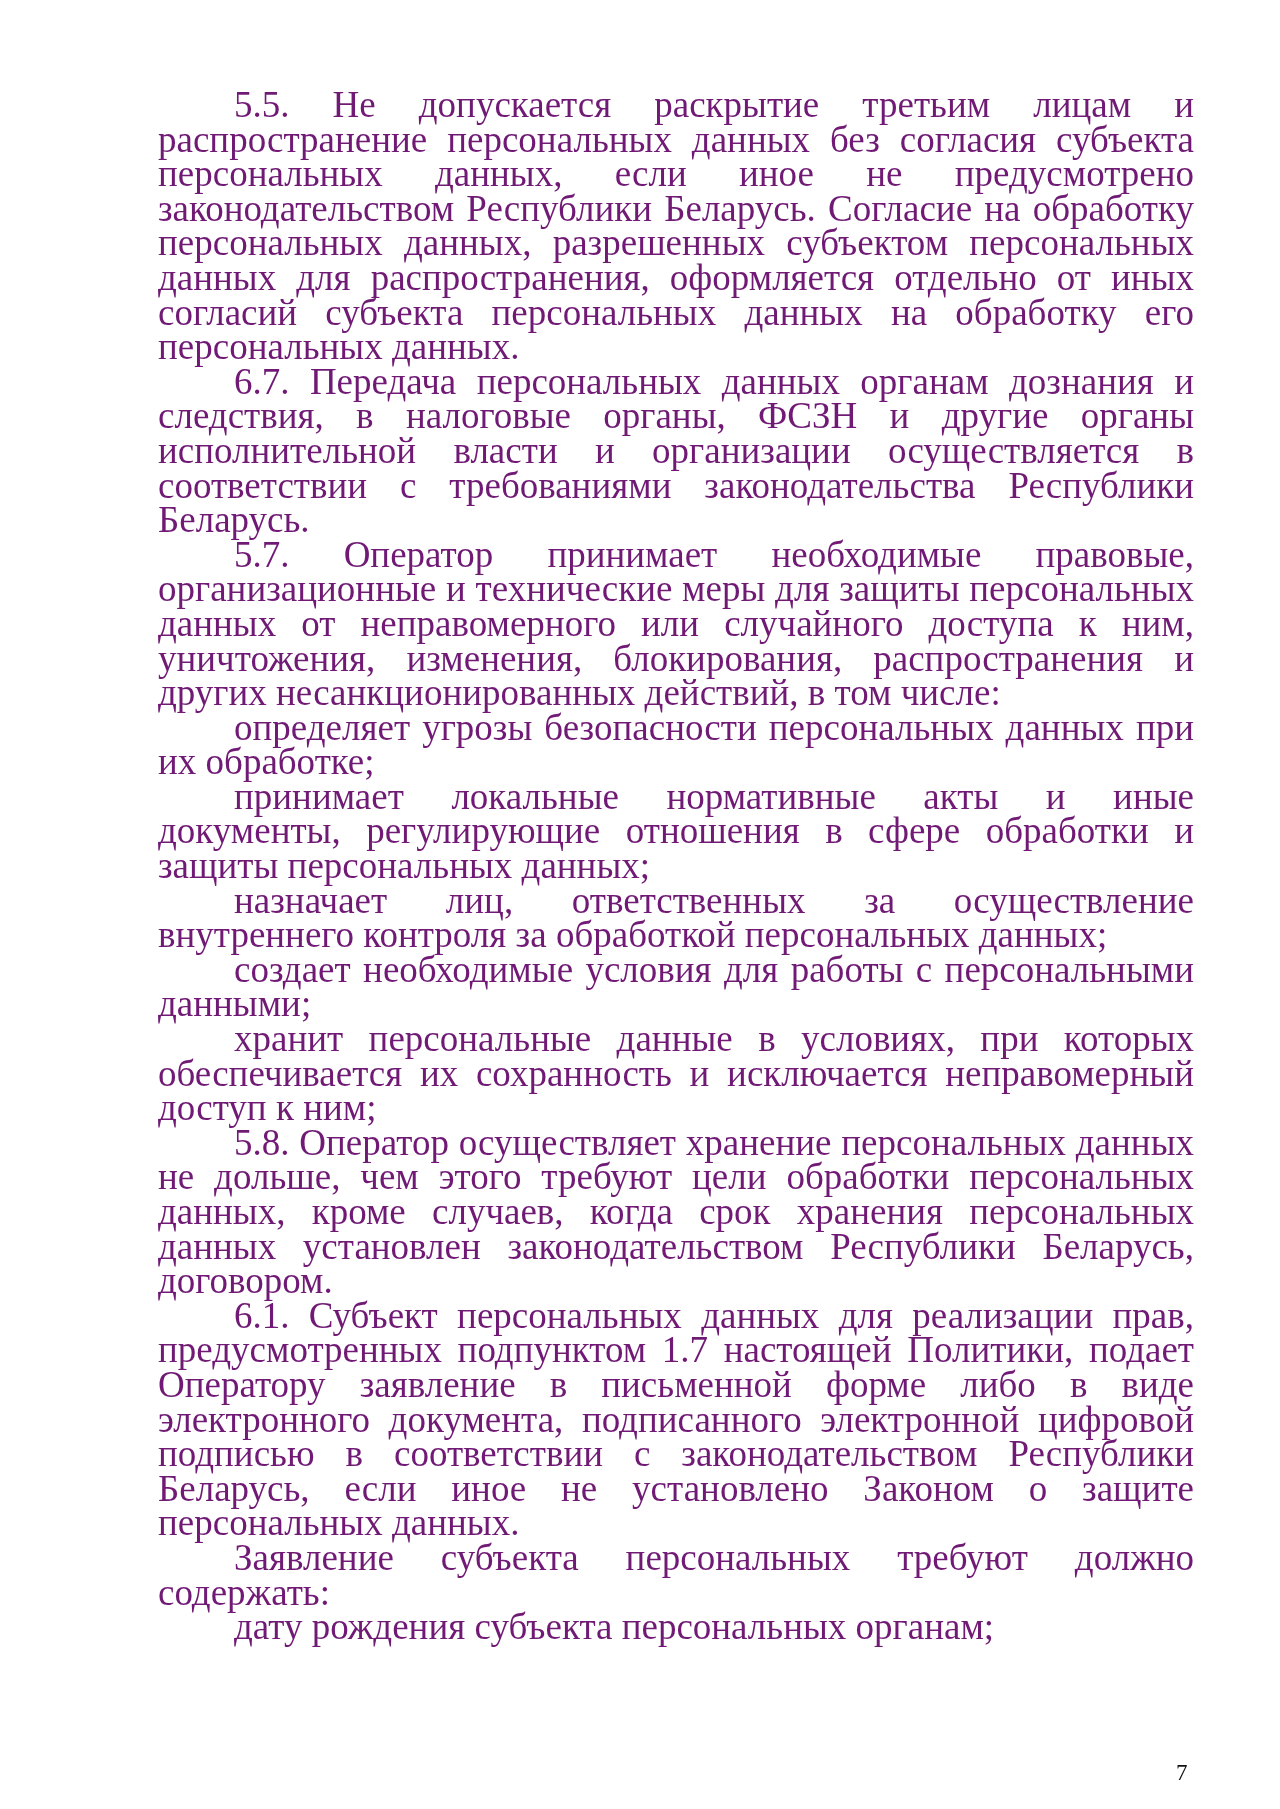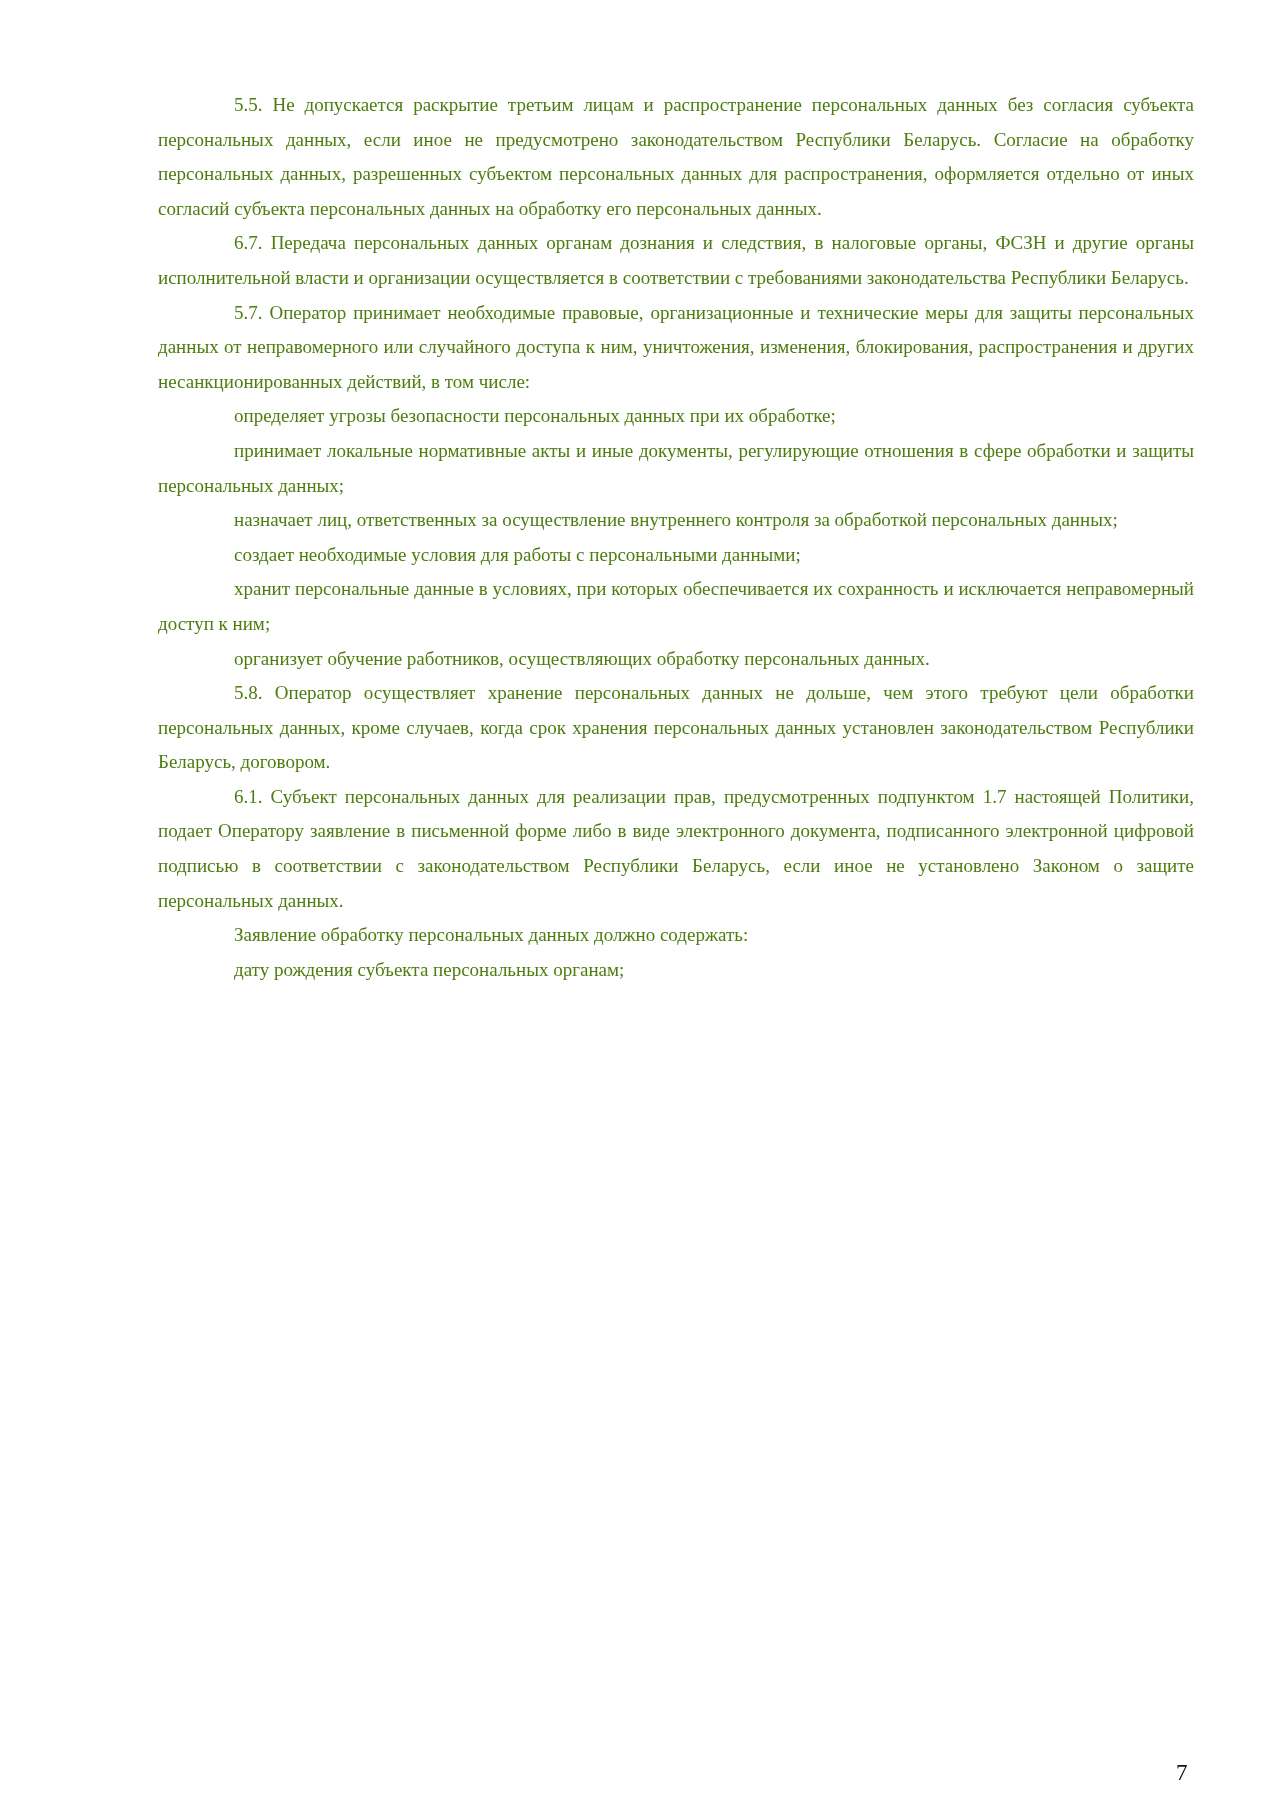--- a/index.html
+++ b/index.html
@@ -3,23 +3,23 @@
   <meta charset="utf-8">
   <style>
     html, body { margin: 0; padding: 0; background: #ffffff; }
     body { width: 1280px; height: 1809px; position: relative; overflow: hidden; }
     .page {
       position: absolute;
       left: 158px;
       top: 88px;
       width: 1036px;
       font-family: "Liberation Serif", "DejaVu Serif", serif;
-      font-size: 19px;
+      font-size: 37px;
       line-height: 34.6px;
-      color: #4d7c0f;
+      color: #701a75;
     }
     .p {
       margin: 0;
       text-align: justify;
       text-align-last: left;
       word-spacing: 0px;
     }
     .ind { text-indent: 76px; }
     .heading {
       margin: 0;
@@ -45,24 +45,23 @@
 <div class="page">
   <div>
     <p class="p ind">5.5. Не допускается раскрытие третьим лицам и распространение персональных данных без согласия субъекта персональных данных, если иное не предусмотрено законодательством Республики Беларусь. Согласие на обработку персональных данных, разрешенных субъектом персональных данных для распространения, оформляется отдельно от иных согласий субъекта персональных данных на обработку его персональных данных.</p>
     <p class="p ind">6.7. Передача персональных данных органам дознания и следствия, в налоговые органы, ФСЗН и другие органы исполнительной власти и организации осуществляется в соответствии с требованиями законодательства Республики Беларусь.</p>
     <p class="p ind">5.7. Оператор принимает необходимые правовые, организационные и технические меры для защиты персональных данных от неправомерного или случайного доступа к ним, уничтожения, изменения, блокирования, распространения и других несанкционированных действий, в том числе:</p>
     <p class="p ind">определяет угрозы безопасности персональных данных при их обработке;</p>
     <p class="p ind">принимает локальные нормативные акты и иные документы, регулирующие отношения в сфере обработки и защиты персональных данных;</p>
     <p class="p ind">назначает лиц, ответственных за осуществление внутреннего контроля за обработкой персональных данных;</p>
     <p class="p ind">создает необходимые условия для работы с персональными данными;</p>
     <p class="p ind">хранит персональные данные в условиях, при которых обеспечивается их сохранность и исключается неправомерный доступ к ним;</p>
-    <p class="p ind">организует обучение работников, осуществляющих обработку персональных данных.</p>
     <p class="p ind">5.8. Оператор осуществляет хранение персональных данных не дольше, чем этого требуют цели обработки персональных данных, кроме случаев, когда срок хранения персональных данных установлен законодательством Республики Беларусь, договором.</p>
   </div>
 
   <div>
     <p class="p ind">6.1. Субъект персональных данных для реализации прав, предусмотренных подпунктом 1.7 настоящей Политики, подает Оператору заявление в письменной форме либо в виде электронного документа, подписанного электронной цифровой подписью в соответствии с законодательством Республики Беларусь, если иное не установлено Законом о защите персональных данных.</p>
-    <p class="p ind">Заявление обработку персональных данных должно содержать:</p>
+    <p class="p ind">Заявление субъекта персональных требуют должно содержать:</p>
     <p class="p ind">дату рождения субъекта персональных органам;</p>
   </div>
 </div>
 
 <div class="page-number">7</div>
 
 </body></html>

